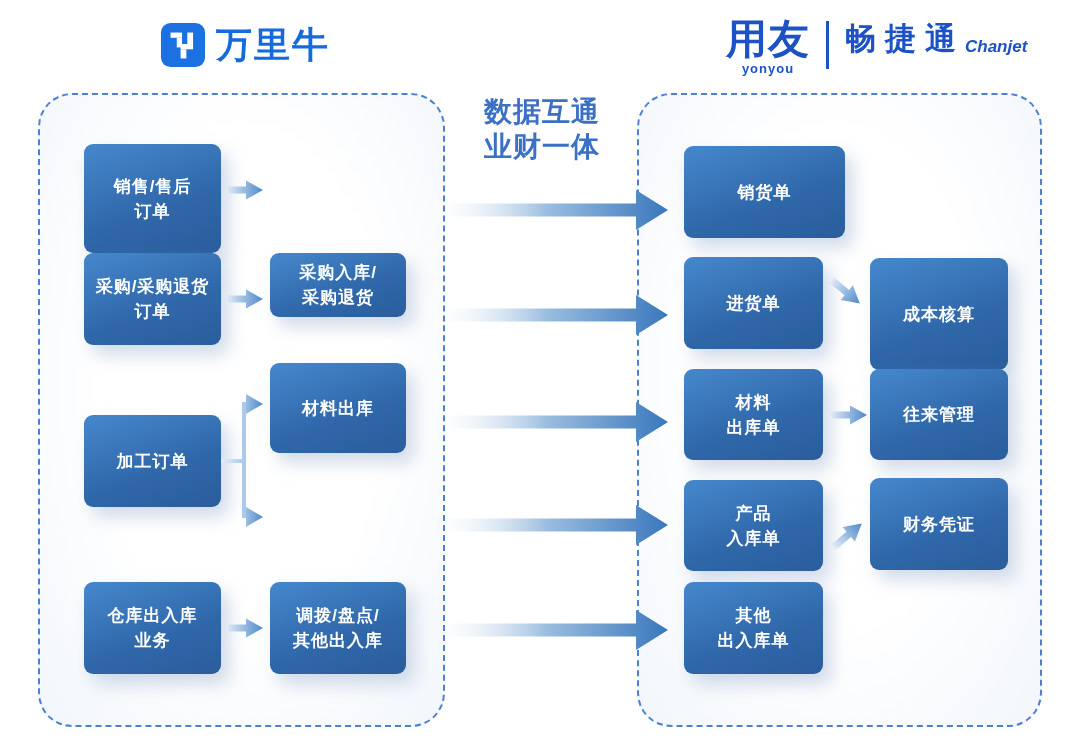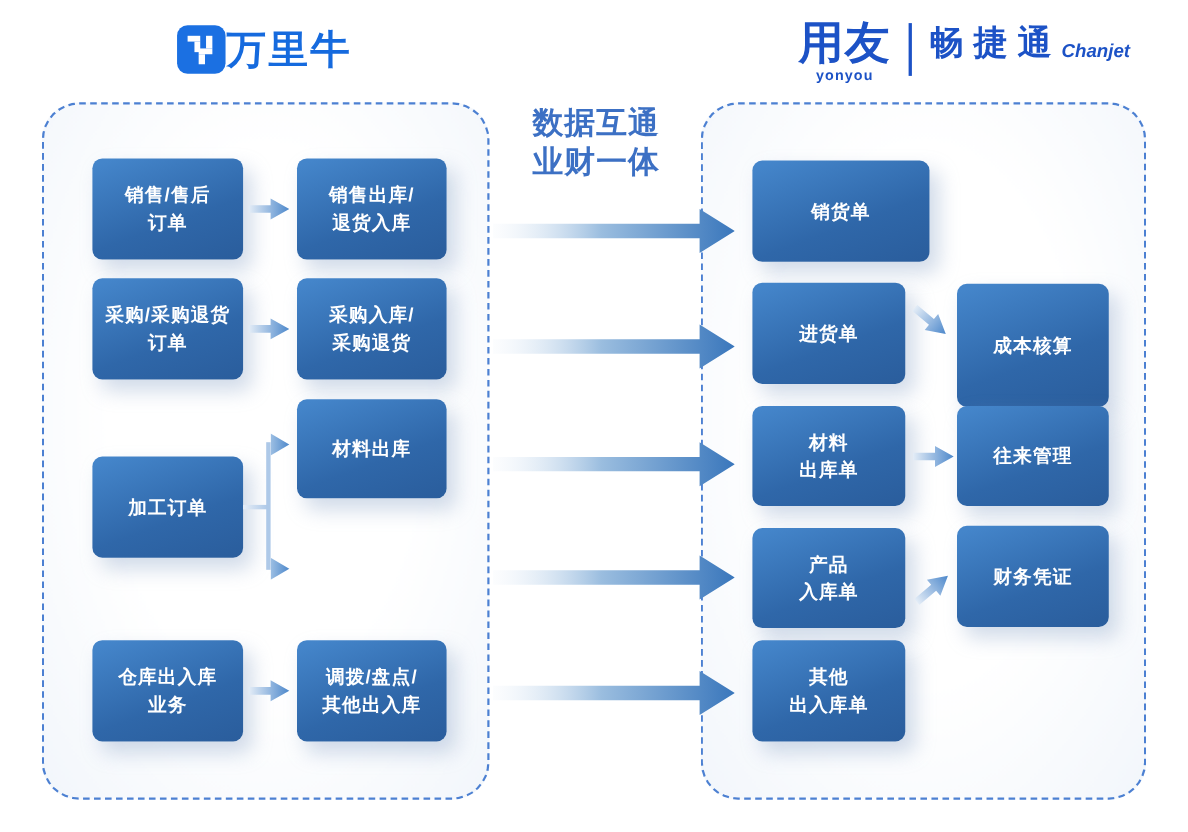--- a/index.html
+++ b/index.html
@@ -2,21 +2,21 @@
 <html><head>
 <meta charset="utf-8">
 <style>
   html,body{margin:0;padding:0;background:#ffffff;}
   .canvas{
     position:relative;width:1080px;height:756px;margin:0 auto;
     background:#ffffff;overflow:hidden;
     font-family:"Liberation Sans","DejaVu Sans",sans-serif;
   }
   
-  .wl-logo{position:absolute;left:160px;top:22px;display:flex;align-items:flex-start;gap:0;}
+  .wl-logo{position:absolute;left:160px;top:22px;display:flex;align-items:flex-start;gap:10px;}
   .wl-icon{width:46px;height:46px;display:block;}
   .wl-text{font-size:36px;font-weight:700;color:#156ade;letter-spacing:2px;line-height:46px;}
   .yy-logo{position:absolute;left:726px;top:18px;display:flex;align-items:flex-start;}
   .yy-block{display:flex;flex-direction:column;align-items:center;justify-content:space-between;}
   .yy-text{font-size:41px;font-weight:800;color:#1c52c6;line-height:42px;letter-spacing:1px;}
   .yy-sub{font-size:13px;font-weight:700;color:#1c52c6;margin-top:1px;letter-spacing:1px;}
   .logo-divider{width:3px;height:48px;background:#1c52c6;margin:3px 16px 0 16px;}
   .cj-block{display:flex;flex-direction:row;align-items:flex-end;}
   .cj-text{font-size:31px;font-weight:700;color:#1c52c6;letter-spacing:9px;line-height:36px;margin-top:3px;}
   .cj-sub{font-size:17px;font-weight:800;font-style:italic;color:#1c52c6;margin-top:0px;margin-right:1px;}
@@ -98,31 +98,29 @@
   </div>
 
   <div class="center-caption">
     <div>数据互通</div>
     <div>业财一体</div>
   </div>
 
   <div class="panel panel-left"></div>
   <div class="panel panel-right"></div>
 
-  <div class="node" style="left:84px;top:144px;width:137px;height:92px">销售/售后
+  <div class="node" style="left:84px;top:144px;width:137px;height:109px">销售/售后
 订单</div>
   <div class="node" style="left:84px;top:253px;width:137px;height:92px">采购/采购退货
 订单</div>
   <div class="node" style="left:84px;top:415px;width:137px;height:92px">加工订单</div>
   <div class="node" style="left:84px;top:582px;width:137px;height:92px">仓库出入库
 业务</div>
 
-  <div class="node" style="left:270px;top:144px;width:136px;height:92px">销售出库/
-退货入库</div>
-  <div class="node" style="left:270px;top:253px;width:136px;height:92px">采购入库/
+  <div class="node" style="left:270px;top:253px;width:136px;height:64px">采购入库/
 采购退货</div>
   <div class="node" style="left:270px;top:363px;width:136px;height:90px">材料出库</div>
   <div class="node" style="left:270px;top:582px;width:136px;height:92px">调拨/盘点/
 其他出入库</div>
 
   <div class="node" style="left:684px;top:146px;width:161px;height:92px">销货单</div>
   <div class="node" style="left:684px;top:257px;width:139px;height:92px">进货单</div>
   <div class="node" style="left:684px;top:369px;width:139px;height:91px">材料
 出库单</div>
   <div class="node" style="left:684px;top:480px;width:139px;height:91px">产品

